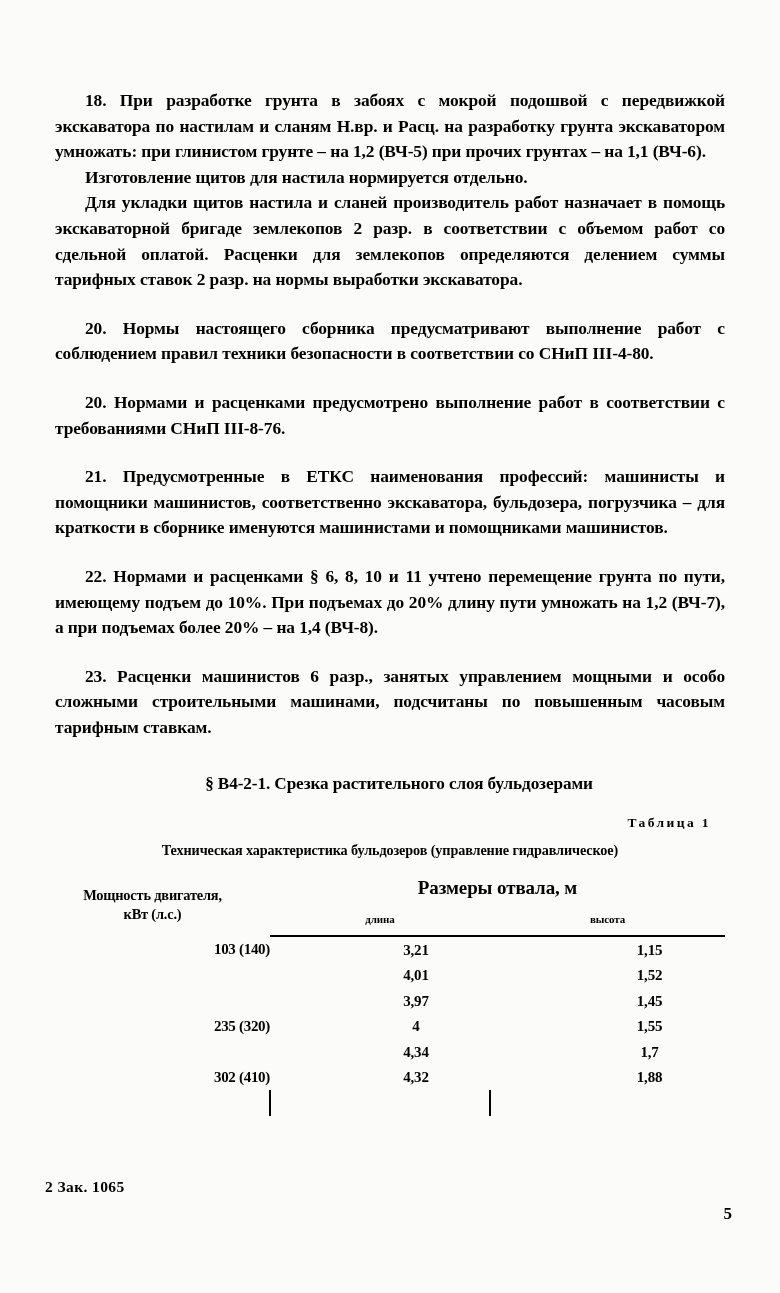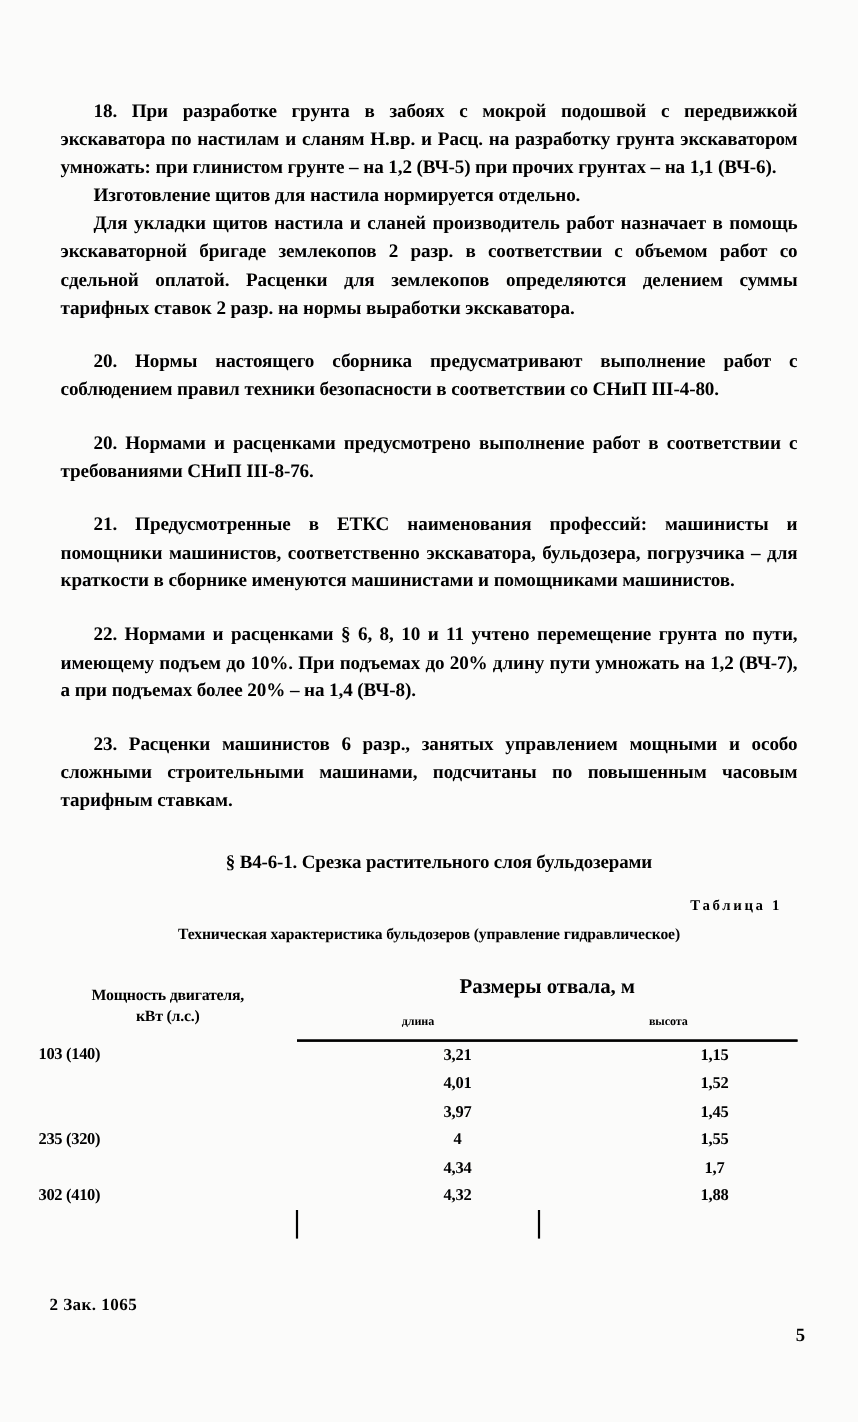--- a/index.html
+++ b/index.html
@@ -76,21 +76,21 @@
     margin-top: 11px;
     text-align: center;
     font-family: "Liberation Serif", "DejaVu Serif", serif;
     font-weight: bold;
     font-size: 14.2px;
     letter-spacing: -0.1px;
   }
 
   
   .spec-table-wrap {
-    margin-top: 24px;
+    margin-top: 14px;
     position: relative;
     width: 690px;
     margin-left: -20px;
   }
   table.spec-table {
     border-collapse: collapse;
     width: 690px;
     font-family: "Liberation Serif", "DejaVu Serif", serif;
     font-weight: bold;
     font-size: 14.6px;
@@ -134,21 +134,21 @@
     vertical-align: middle;
     font-size: 11px;
     letter-spacing: -0.1px;
   }
   tr.header-bottom > th,
   tr.header-bottom > td {
     border-bottom: 2.4px solid #000;
   }
 
   td.d-power {
-    text-align: left;
+    text-align: right;
     height: 25.5px;
     vertical-align: middle;
     font-size: 15px;
     letter-spacing: -0.3px;
   }
   td.d-val {
     text-align: center;
     height: 25.5px;
     vertical-align: middle;
     font-size: 15px;
@@ -227,21 +227,21 @@
 
     <div class="gap-lg"></div>
 
     <p class="para">22. Нормами и расценками § 6, 8, 10 и 11 учтено перемещение грунта по пути, имеющему подъем до 10%. При подъемах до 20% длину пути умножать на 1,2 (ВЧ-7), а при подъемах более 20% – на 1,4 (ВЧ-8).</p>
 
     <div class="gap-lg"></div>
 
     <p class="para">23. Расценки машинистов 6 разр., занятых управлением мощными и особо сложными строительными машинами, подсчитаны по повышенным часовым тарифным ставкам.</p>
   </div>
 
-  <div class="section-heading">§ В4-6-1. Срезка растительного слоя бульдозерами</div>
+  <div class="section-heading">§ В4-2-1. Срезка растительного слоя бульдозерами</div>
 
   <div class="table-number">Таблица 1</div>
 
   <div class="table-caption">Техническая характеристика бульдозеров  (управление гидравлическое)</div>
 
   <div class="spec-table-wrap">
     <table class="spec-table">
       <colgroup>
         <col class="col-power">
         <col class="col-length">

